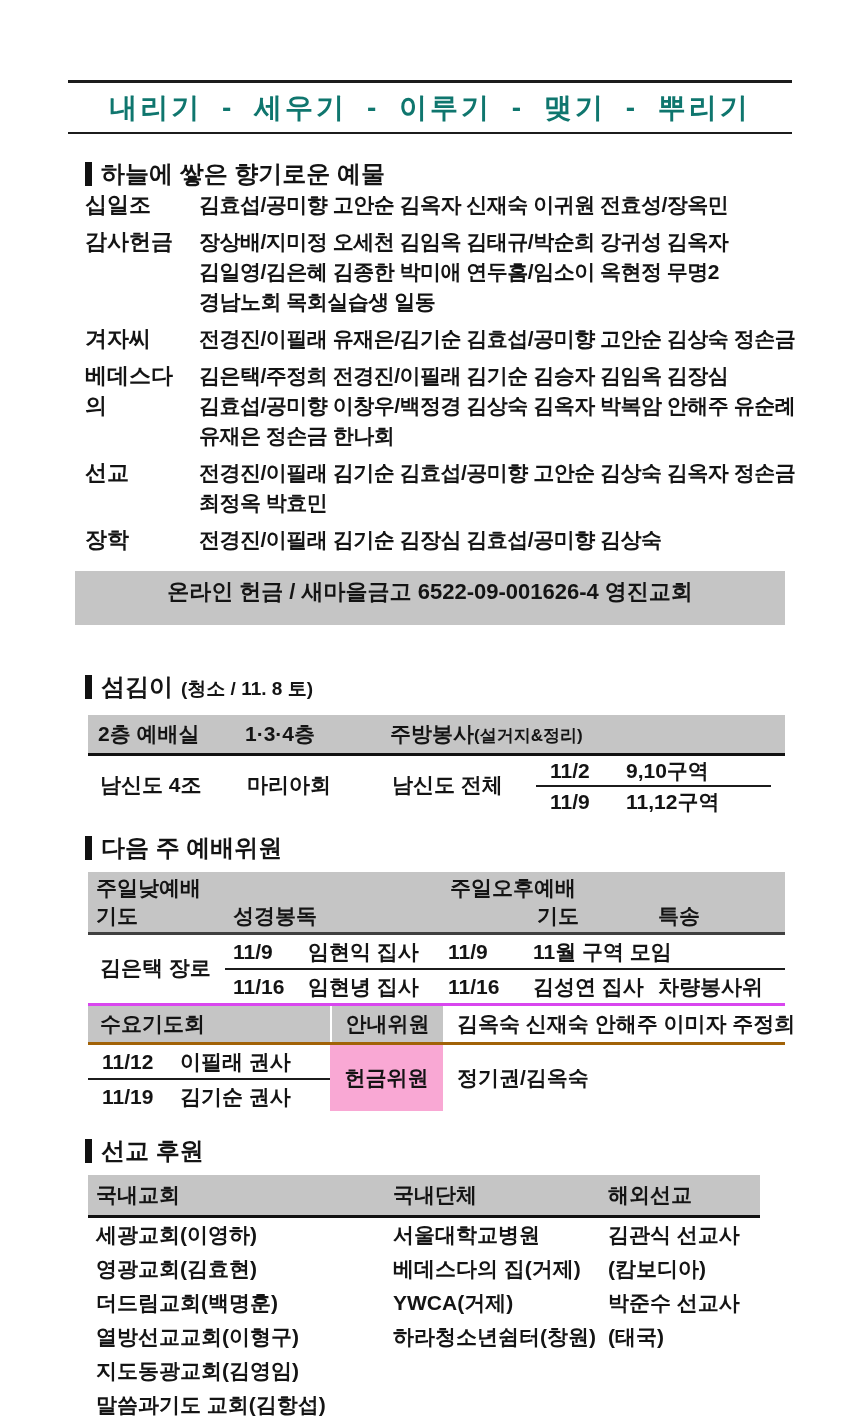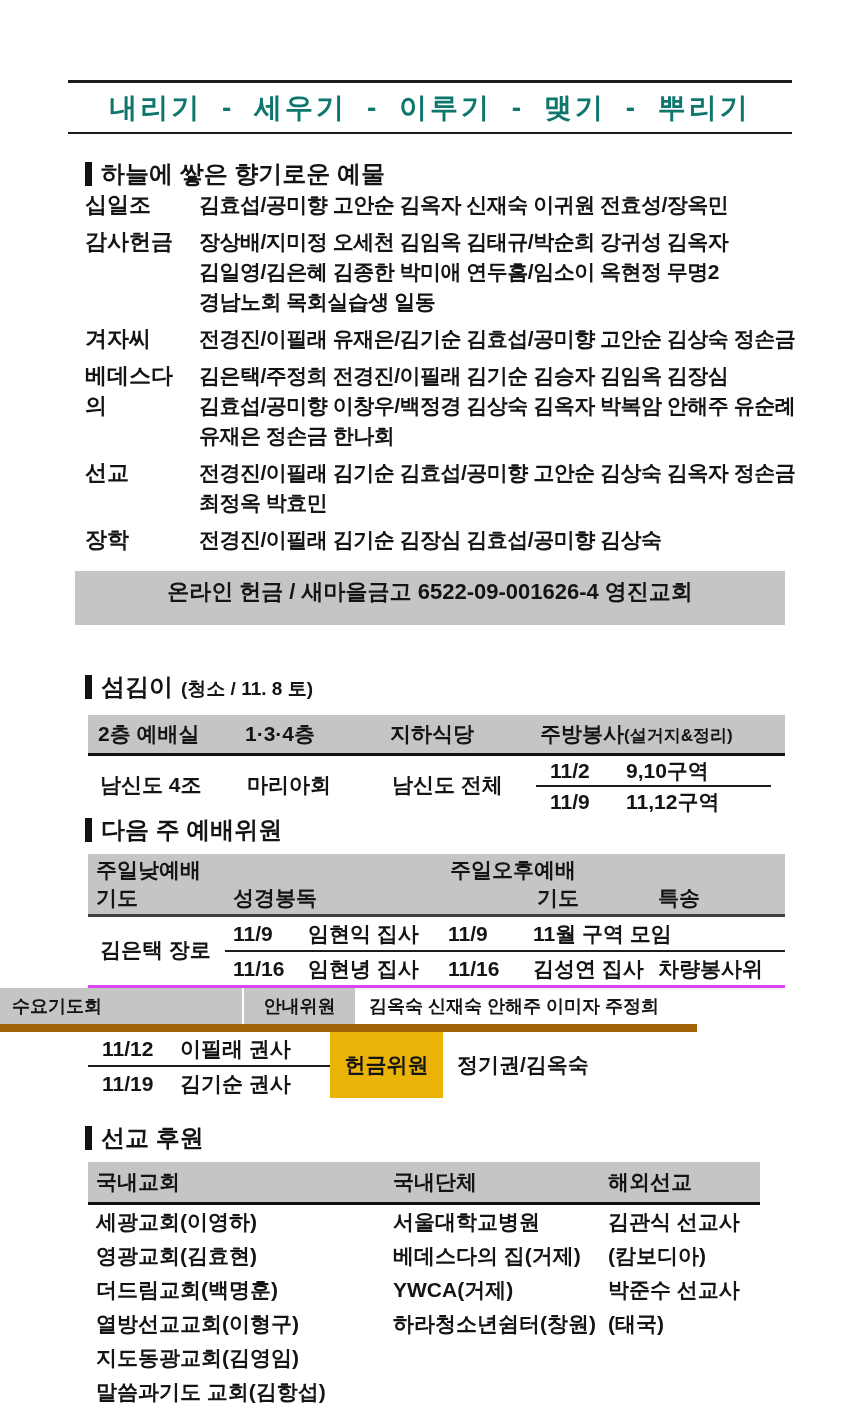--- a/index.html
+++ b/index.html
@@ -44,46 +44,46 @@
   .serve-head > div { padding-left:10px; white-space:nowrap; }
   .paren { font-size:17px; }
   .serve-body { display:grid; grid-template-columns:147px 145px 150px 1fr; height:58px; }
   .serve-cell { line-height:58px; padding-left:12px; }
   .kitchen-rows { padding:0 14px 0 6px; }
   .kitchen-row { display:flex; height:29px; line-height:29px; }
   .kitchen-row.first { border-bottom:2px solid #1c1c1c; }
   .k-date { width:76px; padding-left:14px; }
 
   
-  .worship-title { }
+  .worship-title { margin-top:18px; }
   .worship-table { margin:8px 0 0 88px; width:697px; font-size:21px; }
   .w-head { background:#c5c5c5; border-bottom:3px solid #404040; padding:2px 0; }
   .w-head-line { display:grid; grid-template-columns:137px 75px 140px 85px 125px 1fr; height:28px; line-height:28px; }
   .w-head-line .c1 { padding-left:8px; }
   .span13 { grid-column:1/4; padding-left:8px; }
   .span46 { grid-column:4/7; padding-left:10px; }
   .c-reading { grid-column:2/4; padding-left:8px; }
   .c-prayer2 { grid-column:5; padding-left:12px; }
   .c-special { grid-column:6; padding-left:8px; }
   .w-body { display:grid; grid-template-columns:137px 1fr; border-bottom:3px solid #d946ef; }
   .w-person { line-height:66px; padding-left:12px; }
   .w-row { display:grid; grid-template-columns:75px 140px 85px 125px 1fr; height:33px; line-height:33px; }
   .w-row.first { border-bottom:2px solid #1c1c1c; }
   .w-row > div { padding-left:8px; white-space:nowrap; }
 
   
-  .wed-top { display:grid; grid-template-columns:242px 113px 1fr; height:36px; line-height:36px; border-bottom:8px solid #a16207; width:697px; font-size:18px; }
+  .wed-top { display:grid; grid-template-columns:242px 113px 1fr; height:36px; line-height:36px; border-bottom:3px solid #a16207; margin-left:88px; width:697px; font-size:21px; }
   .wed-top .a { background:#c5c5c5; padding-left:12px; }
   .wed-top .b { background:#c5c5c5; border-left:2px solid #fff; text-align:center; }
   .wed-top .c { padding-left:14px; white-space:nowrap; }
   .wed-bottom { display:grid; grid-template-columns:242px 113px 1fr; margin-left:88px; width:697px; font-size:21px; }
   .wed-col-a .wed-row { display:flex; height:33px; line-height:33px; }
   .wed-row.first { border-bottom:2px solid #1c1c1c; }
   .wed-date { width:78px; padding-left:14px; }
-  .wed-col-b { background:#eab308; height:66px; line-height:66px; text-align:center; }
+  .wed-col-b { background:#f9a8d4; height:66px; line-height:66px; text-align:center; }
   .wed-col-c { line-height:66px; padding-left:14px; }
 
   
   .mission-title { margin-top:22px; }
   .mission-table { margin:8px 0 0 88px; width:672px; font-size:21px; }
   .m-head { display:grid; grid-template-columns:297px 215px 1fr; background:#c5c5c5; height:40px; line-height:40px; border-bottom:3px solid #111; }
   .m-head > div { padding-left:8px; }
   .m-row { display:grid; grid-template-columns:297px 215px 1fr; height:34px; line-height:34px; }
   .m-row > div { padding-left:8px; white-space:nowrap; }
 </style>
@@ -153,21 +153,20 @@
   <div class="sec-title serve-title">
     <span class="sec-bar"></span>
     <span>섬김이</span>
     <span class="sec-sub">(청소 / 11. 8 토)</span>
   </div>
 
   <div class="serve-table">
     <div class="serve-head">
       <div>2층 예배실</div>
       <div>1·3·4층</div>
-      <div>지하식당</div>
       <div><span>주방봉사</span><span class="paren">(설거지&amp;정리)</span></div>
     </div>
     <div class="serve-body">
       <div class="serve-cell">남신도 4조</div>
       <div class="serve-cell">마리아회</div>
       <div class="serve-cell">남신도 전체</div>
       <div class="kitchen-rows">
         <div class="kitchen-row first">
           <div class="k-date">11/2</div>
           <div>9,10구역</div>

